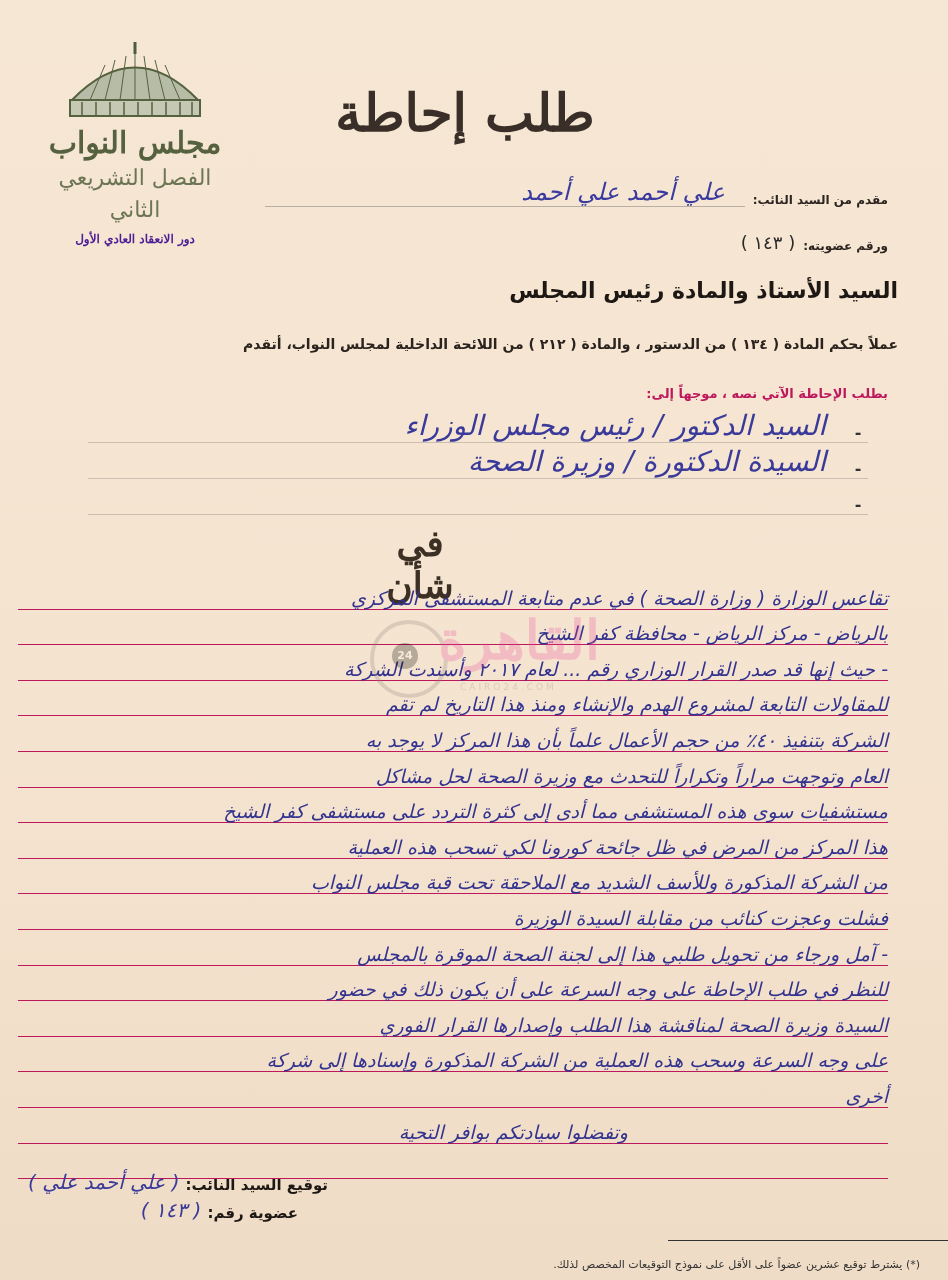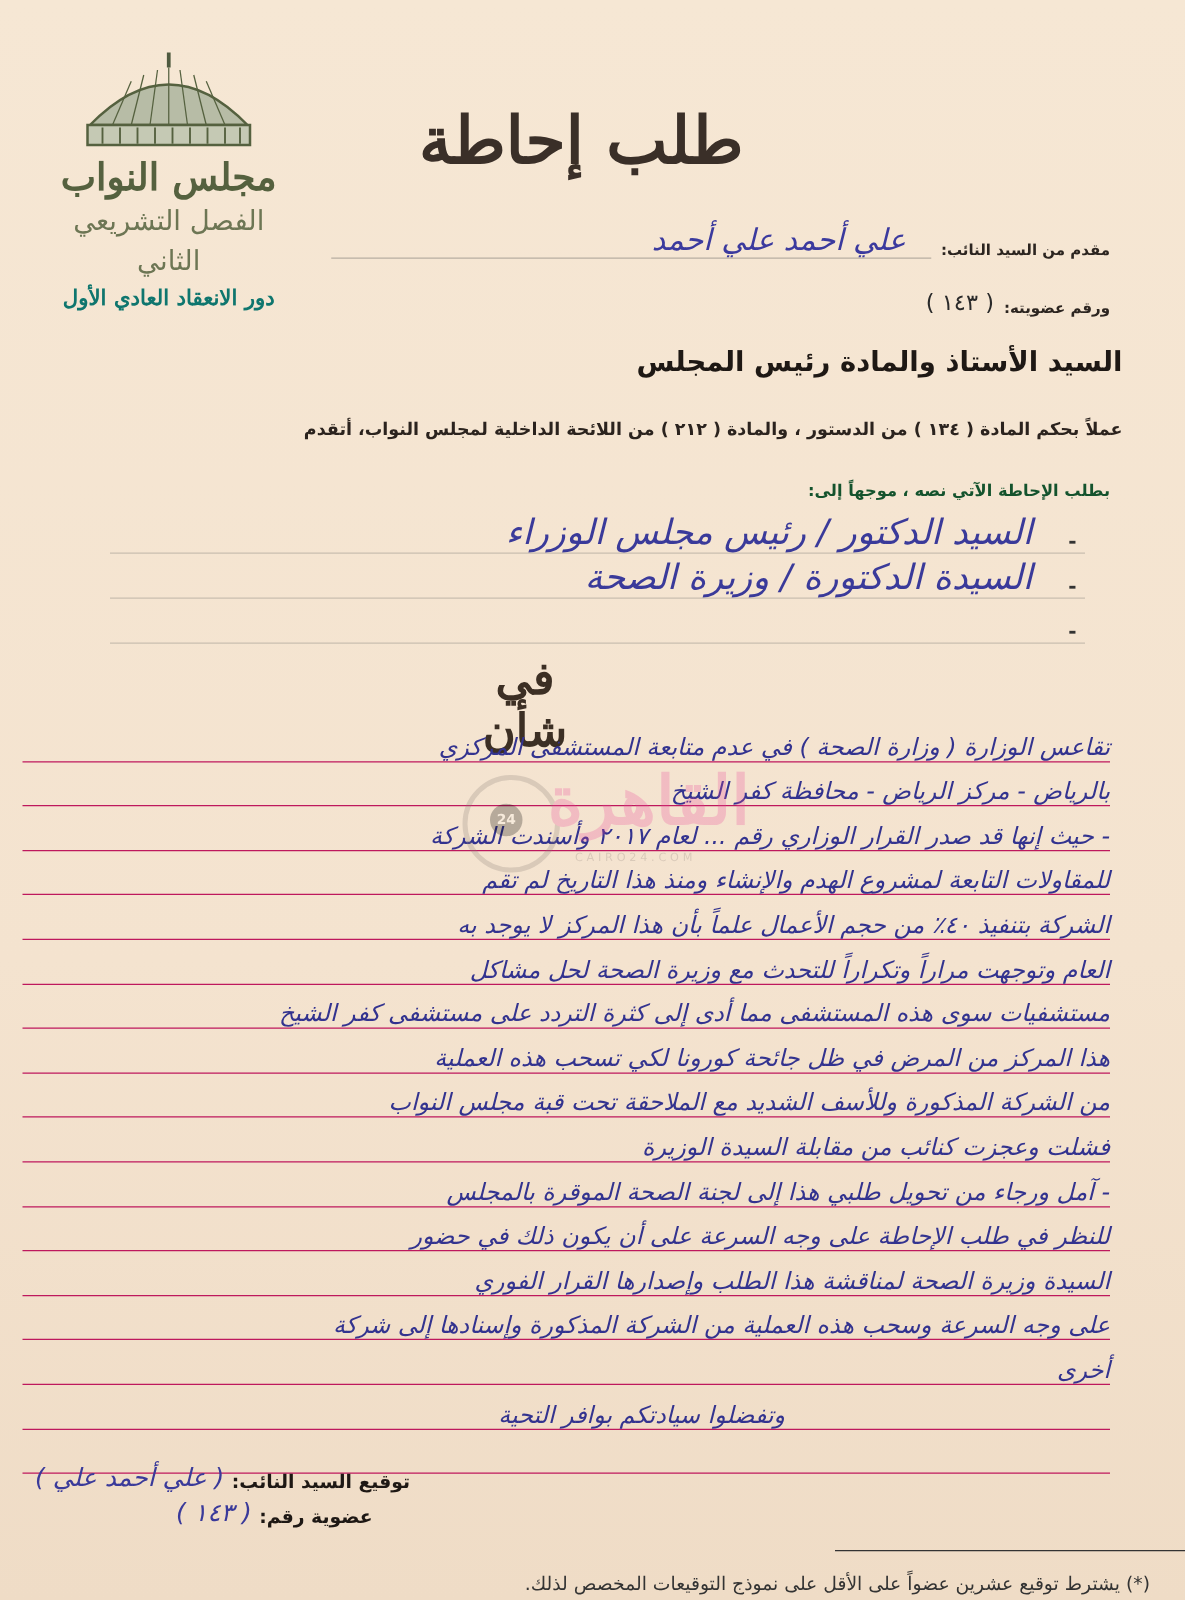--- a/index.html
+++ b/index.html
@@ -7,32 +7,32 @@
     width:948px; height:1280px; overflow:hidden;
     background: linear-gradient(180deg,#f6e7d4 0%,#f4e3cf 60%,#efdcc6 100%);
     font-family:"DejaVu Sans", sans-serif;
     position:relative;
   }
   .page { position:absolute; inset:0; direction:rtl; }
   .logo { position:absolute; left:30px; top:40px; width:210px; text-align:center; direction:rtl; color:#6e7a5c; }
   .dome { display:block; margin:0 auto; }
   .logo .l1 { font-family:"DejaVu Serif", serif; font-size:30px; font-weight:bold; color:#55613f; line-height:38px; margin-top:4px; }
   .logo .l2 { font-family:"DejaVu Serif", serif; font-size:22px; color:#6d7654; line-height:32px; }
-  .logo .l3 { font-family:"DejaVu Serif", serif; font-size:17px; color:#0f766e; line-height:26px; font-weight:bold; }
+  .logo .l3 { font-family:"DejaVu Serif", serif; font-size:12px; color:#4c1d95; line-height:26px; font-weight:bold; }
 
   .title { position:absolute; left:290px; top:82px; width:350px; text-align:center; font-family:"DejaVu Serif", serif; font-size:52px; font-weight:bold; color:#3a2f28; }
 
   .row { position:absolute; right:60px; display:flex; align-items:flex-end; gap:8px; color:#222; }
   .lbl { font-size:12px; font-weight:bold; color:#2c2520; white-space:nowrap; }
   .hw { font-family:"DejaVu Sans", sans-serif; color:#3b3a9e; font-style:italic; }
   .ruled { border-bottom:1px solid #b8aea2; }
 
   .addressee { position:absolute; right:50px; top:278px; font-size:22px; font-weight:bold; color:#1e1814; }
   .p1 { position:absolute; right:50px; top:336px; font-size:14px; font-weight:bold; color:#2b231e; }
-  .p2 { position:absolute; right:60px; top:386px; font-size:13px; font-weight:bold; color:#14532d; }
+  .p2 { position:absolute; right:60px; top:386px; font-size:13px; font-weight:bold; color:#be185d; }
 
   .rec { position:absolute; right:80px; width:780px; height:30px; border-bottom:1px solid #c9beb0; display:flex; align-items:flex-end; }
   .rec .dash { width:20px; text-align:center; font-weight:bold; color:#333; }
   .rec .v { font-size:28px; color:#3a3a9a; padding-right:22px; font-style:italic; }
 
   .about { position:absolute; left:370px; top:522px; width:100px; text-align:center; font-family:"DejaVu Serif", serif; font-size:36px; font-weight:bold; color:#3c2f24; }
 
   .body-lines { position:absolute; right:60px; top:574px; width:870px; }
   .bl { height:34.6px; border-bottom:1px solid #be185d; display:flex; align-items:flex-end; font-size:19px; color:#33338f; font-style:italic; white-space:nowrap; overflow:visible; }
 
@@ -41,21 +41,21 @@
   .wm-circle { position:absolute; left:10px; top:20px; width:70px; height:70px; border:4px solid #8a7e77; border-radius:50%; }
   .wm-badge { position:absolute; left:32px; top:43px; width:26px; height:26px; border-radius:50%; background:#000000; color:#fff; font-size:11px; text-align:center; line-height:26px; font-weight:bold; }
   .wm-url { position:absolute; left:100px; top:82px; font-size:9px; letter-spacing:3px; color:#8a7e77; }
 
   .sig { position:absolute; left:28px; top:1170px; direction:rtl; }
   .sig .r { display:flex; align-items:flex-end; gap:6px; }
   .sig .lbl2 { font-size:15px; font-weight:bold; color:#1e1814; }
   .sig .hv { font-size:20px; color:#3a3a9a; font-style:italic; }
 
   .fn-line { position:absolute; right:0; top:1240px; width:280px; border-top:1.5px solid #333; }
-  .footnote { position:absolute; right:28px; top:1258px; font-size:15px; color:#333; }
+  .footnote { position:absolute; right:28px; top:1258px; font-size:11px; color:#333; }
 </style>
 </head>
 <body>
 
 <div class="page">
 
   <div class="logo">
     <svg class="dome" width="150" height="80" viewBox="0 0 150 80">
       <line x1="75" y1="2" x2="75" y2="14" stroke="#4f5a3f" stroke-width="3"></line>
       <path d="M12 60 Q75 -5 138 60 Z" fill="#b7bca6" stroke="#55613f" stroke-width="2"></path>

